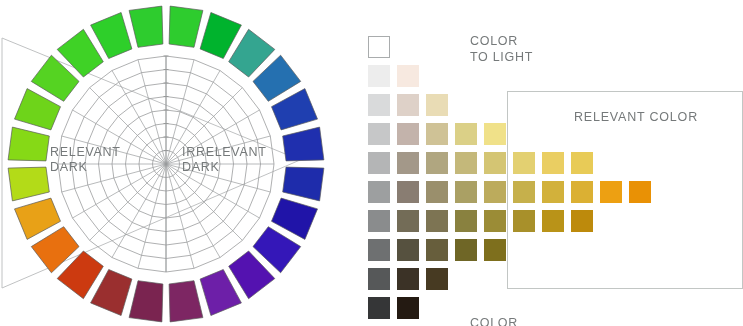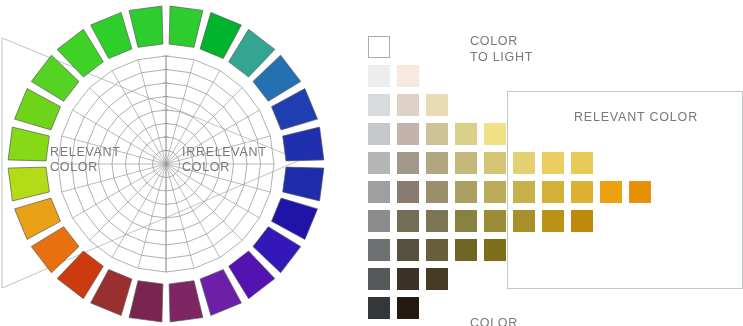--- a/index.html
+++ b/index.html
@@ -138,24 +138,24 @@
           <path d="M 46.0,160.9 L 49.3,136.0 L 12.4,127.1 L 8.1,159.9 Z" fill="#86d916" stroke="#5a5a5a" stroke-width="0.7"></path>
           <path d="M 50.9,129.9 L 60.5,106.7 L 27.1,88.6 L 14.5,119.1 Z" fill="#6ed41a" stroke="#5a5a5a" stroke-width="0.7"></path>
           <path d="M 63.7,101.3 L 79.0,81.4 L 51.4,55.2 L 31.3,81.4 Z" fill="#55d322" stroke="#5a5a5a" stroke-width="0.7"></path>
           <path d="M 83.4,77.0 L 103.3,61.7 L 83.4,29.3 L 57.2,49.4 Z" fill="#3fd226" stroke="#5a5a5a" stroke-width="0.7"></path>
           <path d="M 108.7,58.5 L 131.9,48.9 L 121.1,12.5 L 90.6,25.1 Z" fill="#2ecf2a" stroke="#5a5a5a" stroke-width="0.7"></path>
           <path d="M 138.0,47.3 L 162.9,44.0 L 161.9,6.1 L 129.1,10.4 Z" fill="#2ecc2e" stroke="#5a5a5a" stroke-width="0.7"></path>
         </g>
     </svg>
 
     <div class="wheel-label" id="relevant-hues-label">RELEVANT
-COLOR</div>
+DARK</div>
 
     <div class="wheel-label" id="irrelevant-hues-label">IRRELEVANT
-COLOR</div>
+DARK</div>
   </div>
 
   <div class="panel" id="matrix-panel">
 
     <div id="swatch-layer">
         <div class="swatch outlined" style="left: 8px; top: 4px; width: 22px; height: 22px; background: rgb(255, 255, 255);"></div>
         <div class="swatch" style="left: 8px; top: 33px; width: 22px; height: 22px; background: rgb(237, 237, 237);"></div>
         <div class="swatch" style="left: 8px; top: 62px; width: 22px; height: 22px; background: rgb(217, 218, 219);"></div>
         <div class="swatch" style="left: 8px; top: 91px; width: 22px; height: 22px; background: rgb(198, 199, 200);"></div>
         <div class="swatch" style="left: 8px; top: 120px; width: 22px; height: 22px; background: rgb(180, 181, 182);"></div>

